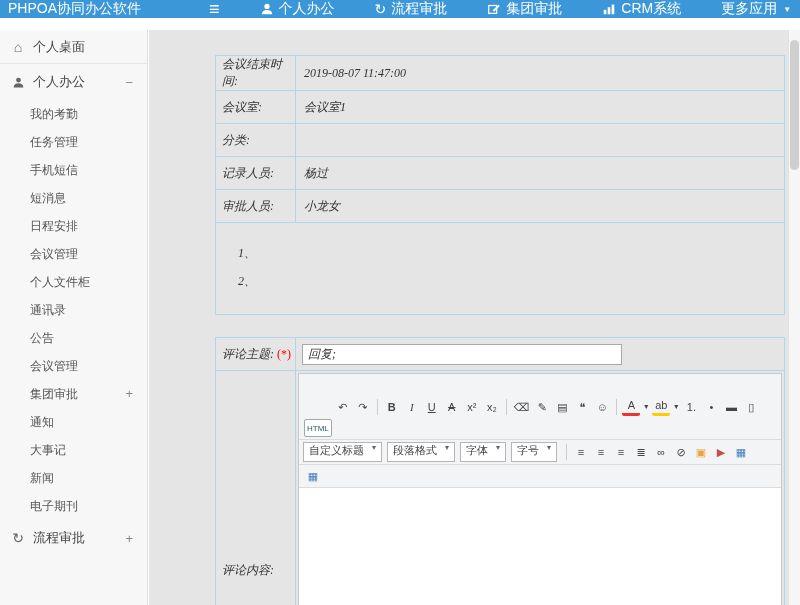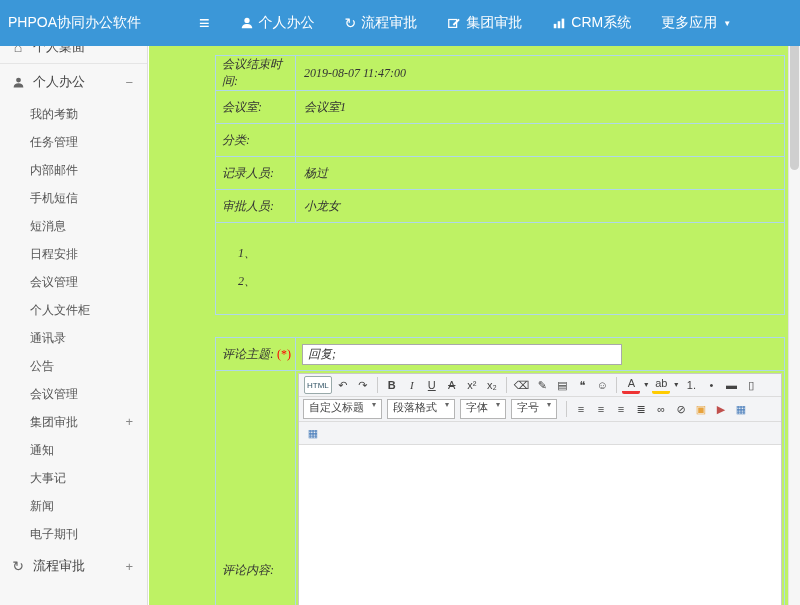--- a/index.html
+++ b/index.html
@@ -1,41 +1,41 @@
 <!DOCTYPE html>
 <html><head>
 <meta charset="utf-8">
 <style>
   * { box-sizing: border-box; margin: 0; padding: 0; }
   html,body { width:800px; height:605px; overflow:hidden; background:#fff;
               font-family:"Liberation Sans", sans-serif; }
 
   
-  .topbar { position:absolute; top:0; left:0; width:800px; height:46px;
-            background:#3b97d8; color:#fff; display:flex; align-items:center; z-index:5; }
+  .topbar { position:absolute; top:0; left:0; width:800px; height:18px;
+            background:#3b97d8; color:#fff; display:flex; align-items:center; z-index:5;gap:10px; }
   .brand  { margin-left:8px; font-size:14px; white-space:nowrap; }
   .hamburger { margin-left:58px; font-size:18px; line-height:30px; cursor:pointer; }
   .nav-item { display:flex; align-items:center; margin-left:30px; font-size:14px; cursor:pointer; white-space:nowrap; }
   .nav-item .nico { display:inline-flex; align-items:center; margin-right:5px; font-size:14px; }
   .nav-caret { font-size:8px; margin-left:6px; }
 
   
   .sidebar { position:absolute; top:30px; left:0; width:148px; bottom:0;
              background:#f7f7f7; border-right:1px solid #ddd; font-size:12px; color:#555; }
   .side-desktop { height:34px; display:flex; align-items:center; padding-left:10px;
                   border-bottom:1px solid #e5e5e5; color:#444; font-size:13px; cursor:pointer; }
   .side-section { height:36px; display:flex; align-items:center; padding-left:10px;
                   color:#444; font-size:13px; cursor:pointer; position:relative; }
   .side-ico { display:inline-flex; align-items:center; justify-content:center;
               width:16px; margin-right:7px; color:#666; font-size:14px; }
   .side-toggle { position:absolute; right:14px; color:#888; font-size:13px; cursor:pointer; }
   .side-item { height:28px; line-height:28px; padding-left:30px; cursor:pointer; color:#555; }
 
   
-  .main { position:absolute; left:149px; top:30px; right:12px; bottom:0; background:#bef264; overflow:hidden; }
+  .main { position:absolute; left:149px; top:30px; right:12px; bottom:0; background:#e5e5e5; overflow:hidden; }
   .content { padding:25px 0 0 66px; }
 
   .kai { font-family:"Liberation Serif", serif; font-style:italic; }
 
   table.form { border-collapse:collapse; width:570px; table-layout:fixed; }
   table.form td { border:1px solid #afd7ea; font-size:12px; color:#333; }
   td.lbl { width:80px; height:33px; padding:0 4px 0 6px; }
   td.val { padding-left:8px; }
   td.notes { height:92px; vertical-align:top; padding:16px 0 0 22px; }
   .note-line { line-height:28px; font-size:12px; color:#333; }
@@ -47,21 +47,21 @@
   .subj-input { width:320px; height:21px; border:1px solid #a9a9a9; padding:1px 5px;
                 font-family:"Liberation Serif", serif; font-style:italic; font-size:12px; color:#333; }
   td.content-cell { height:400px; vertical-align:top; padding:2px; }
 
   
   .editor { border:1px solid #c9c9c9; background:#fff; width:100%; height:100%; display:flex; flex-direction:column; }
   .toolbar { display:flex; align-items:center; background:#f3f4f6; border-bottom:1px solid #dcdcdc; padding:2px 4px; }
   .tbtn { min-width:18px; height:18px; line-height:18px; padding:0 2px; margin:0 1px; text-align:center;
           font-size:11px; color:#444; cursor:pointer; border-radius:2px; font-style:normal; }
   .tsep { width:1px; height:16px; background:#ccc; margin:0 4px; }
-  .b-html { font-size:8px; border:1px solid #9aa; background:#fff; padding:0 2px; color:#356; }
+  .b-html { font-size:8px; border:1px solid #9aa; background:#fff; padding:0 2px; color:#356;margin-top:43px; }
   .b-bold { font-weight:700; }
   .b-italic { font-style:italic; font-family:"Liberation Serif", serif; }
   .b-underline { text-decoration:underline; }
   .b-strike { text-decoration:line-through; }
   .c-red { border-bottom:3px solid #e33; line-height:15px; }
   .c-yellow { border-bottom:3px solid #fc0; line-height:15px; }
   .c-orange { color:#e8a33d; }
   .c-blue { color:#4a7ebb; }
   .c-media { color:#c0504d; }
   .tdrop { height:20px; border:1px solid #b5b5b5; background:#fff; display:flex; align-items:flex-start;
@@ -136,21 +136,20 @@
           <circle cx="8" cy="5" r="3" fill="#666"></circle>
           <path d="M2 14c0-3.3 2.7-5 6-5s6 1.7 6 5z" fill="#666"></path>
         </svg>
     </span>
     <span>个人办公</span>
     <span class="side-toggle">−</span>
   </div>
 
   <div class="side-item"><span>我的考勤</span></div>
   <div class="side-item"><span>任务管理</span></div>
-  <div class="side-item"><span>内部邮件</span></div>
   <div class="side-item"><span>手机短信</span></div>
   <div class="side-item"><span>短消息</span></div>
   <div class="side-item"><span>日程安排</span></div>
   <div class="side-item"><span>会议管理</span></div>
   <div class="side-item"><span>个人文件柜</span></div>
   <div class="side-item"><span>通讯录</span></div>
   <div class="side-item"><span>公告</span></div>
   <div class="side-item"><span>会议管理</span></div>
   <div class="side-item" style="position:relative;">
     <span>集团审批</span>

